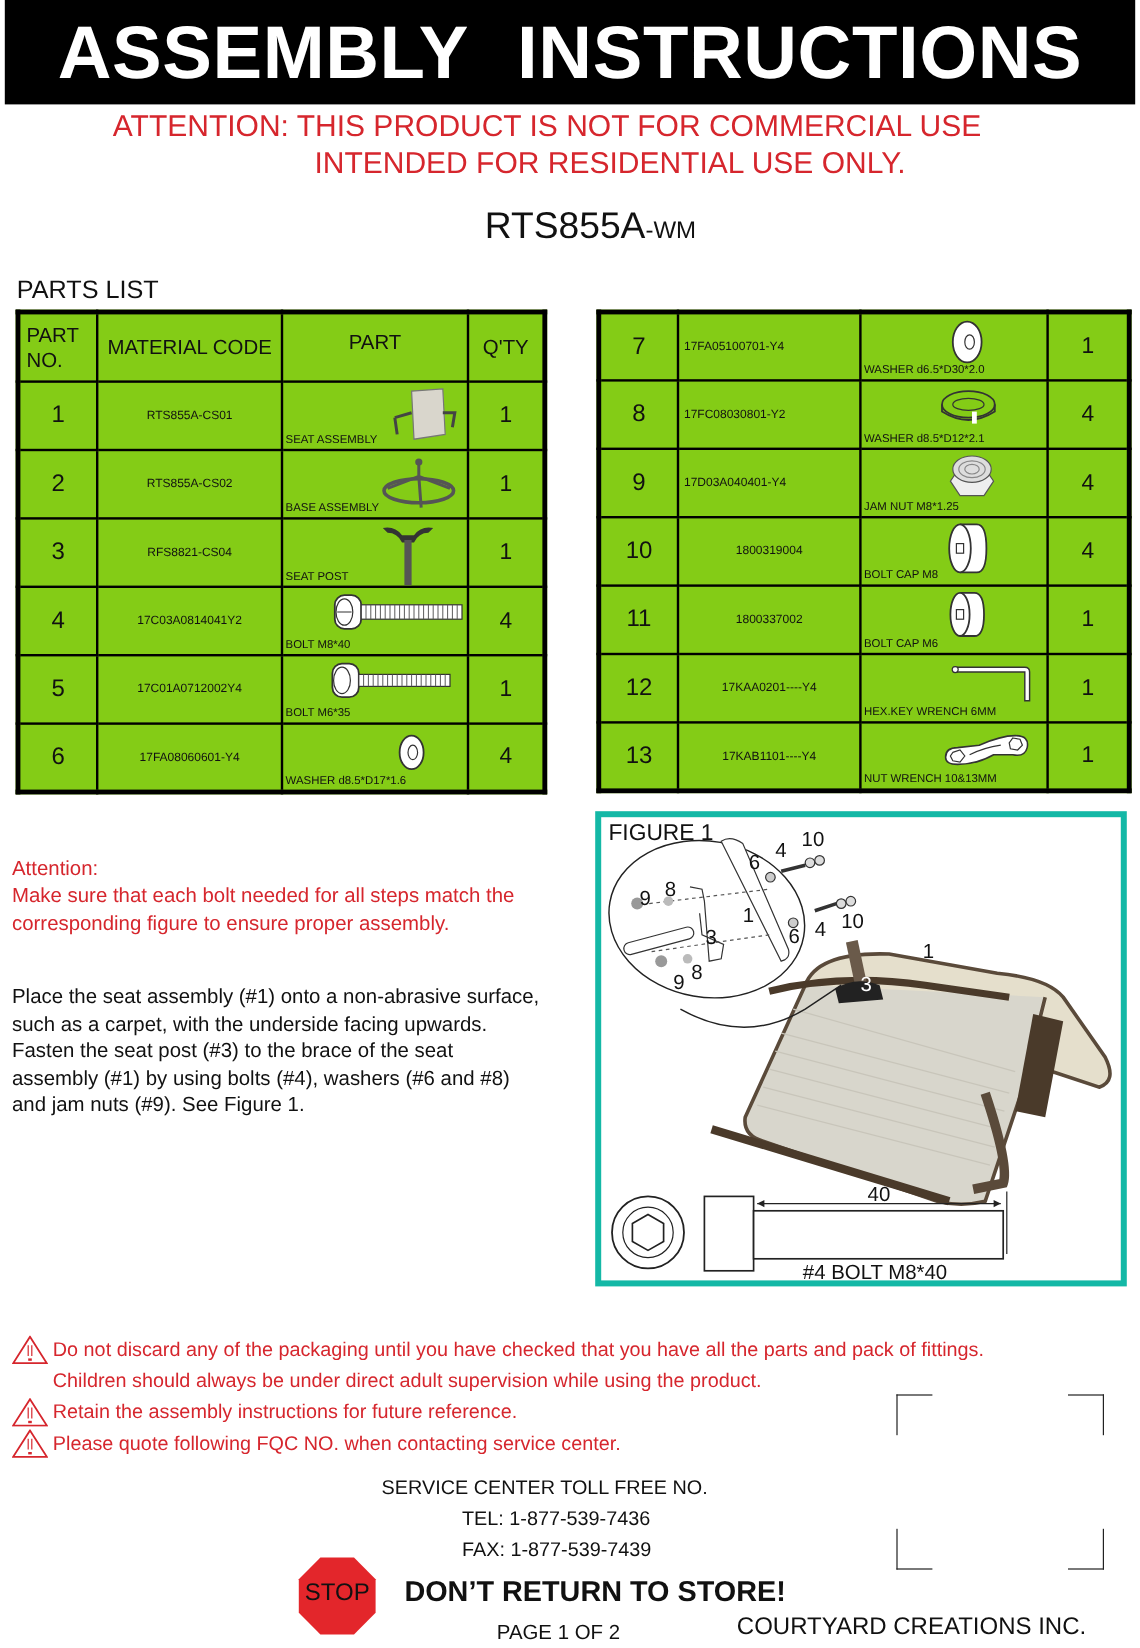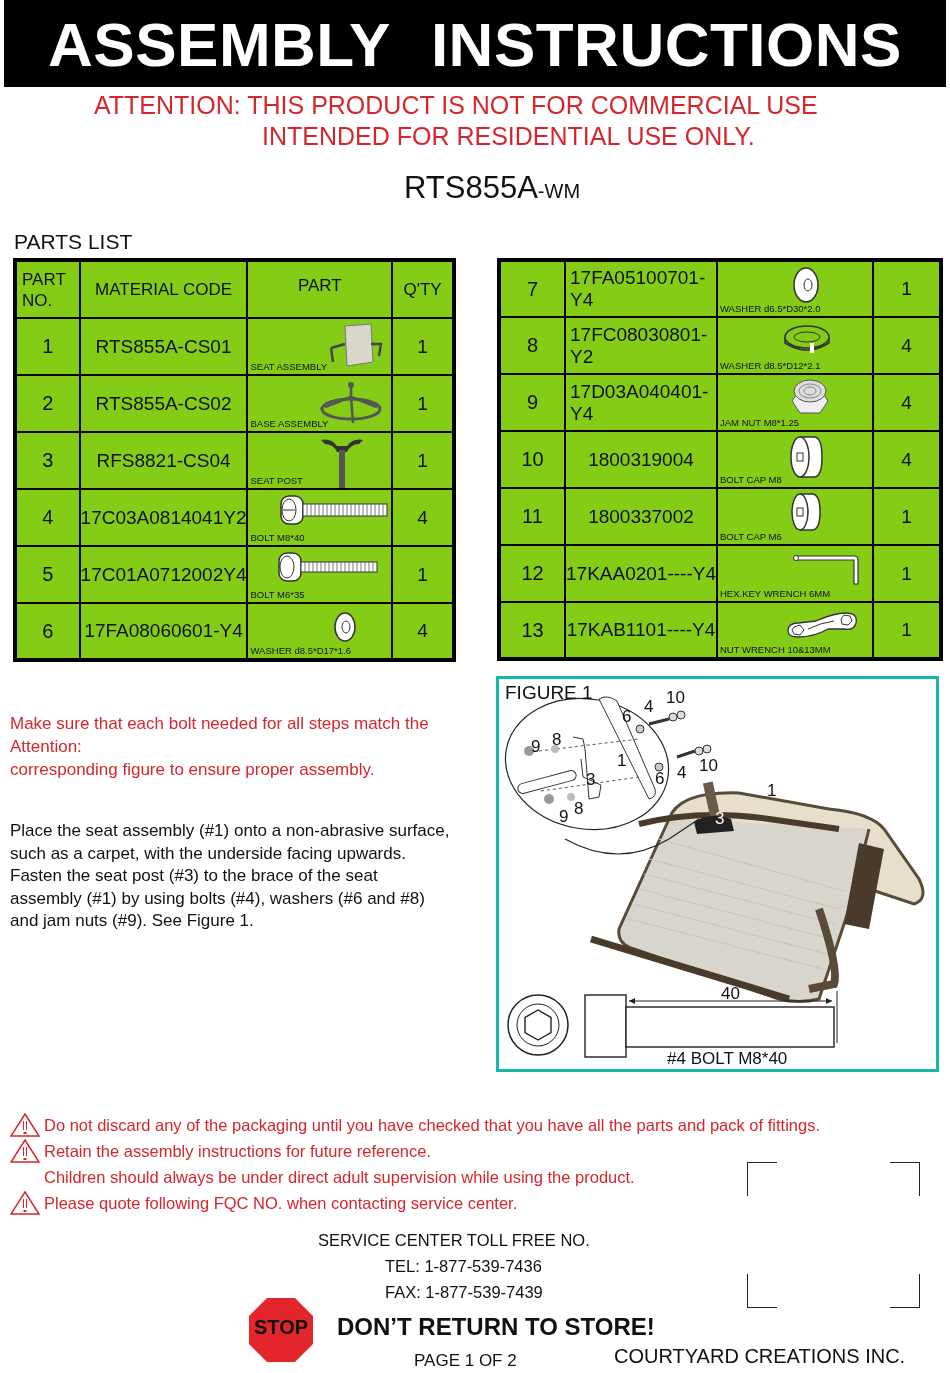--- a/index.html
+++ b/index.html
@@ -13,37 +13,37 @@
   .model small { font-size: 20px; }
   .parts-title { position: absolute; left: 14px; top: 230px; font-size: 21px; }
   table.parts { position: absolute; border-collapse: collapse; border: 4px solid #000; background: #84cc16; }
   table.parts td { border: 2px solid #000; position: relative; font-size: 17px; text-align: center; vertical-align: middle; }
   table.left { left: 13px; top: 258px; width: 443px; }
   table.right { left: 497px; top: 258px; width: 446px; }
   .hdr td { height: 58px; font-size: 18px; }
   .hdr .pn { text-align: left; padding-left: 5px; line-height: 21px; }
   .row td { height: 57px; }
   .row .no { font-size: 20px; }
-  .row .code { font-size: 19px; }
+  .row .code { font-size: 10px; }
   .row .qty { font-size: 19px; }
   .partcell { text-align: left !important; padding-left: 16px; }
   .partcell .cap { position: absolute; left: 2px; bottom: 2px; font-size: 9.5px; white-space: nowrap; }
   .partcell svg { position: absolute; right: 8px; top: 3px; }
   .attn-box { position: absolute; left: 10px; top: 712px; color: #d6262d; font-size: 17px; line-height: 23px; }
   .step { position: absolute; left: 10px; top: 820px; font-size: 17px; line-height: 22.5px; width: 485px; }
-  .figure { position: absolute; left: 496px; top: 676px; width: 443px; height: 396px; border: 3px solid #14b8a6; background: #fff; overflow: hidden; }
+  .figure { position: absolute; left: 496px; top: 676px; width: 443px; height: 396px; border: 5px solid #14b8a6; background: #fff; overflow: hidden; }
   .figure .ftitle { position: absolute; left: 6px; top: 3px; font-size: 19px; }
   .figure .lbl { position: absolute; font-size: 17px; }
   .warnings { position: absolute; left: 8px; top: 1097px; color: #d6262d; font-size: 16.5px; line-height: 26px; margin-top: 15px; }
   .warnings .w { position: relative; padding-left: 36px; white-space: nowrap; }
   .warnings .w svg { position: absolute; left: 2px; top: 1px; }
   .service { position: absolute; left: 0; width: 950px; font-size: 16.5px; }
   .bracket { position: absolute; border-color: #222; border-style: solid; width: 30px; height: 34px; }
   .stop { position: absolute; left: 248px; top: 1297px; width: 66px; height: 66px; }
-  .stop-label { position: absolute; left: 248px; top: 1316px; width: 66px; text-align: center; font-weight: bold; font-size: 20px; color: #111; }
+  .stop-label { position: absolute; left: 248px; top: 1316px; width: 66px; text-align: center; font-weight: normal; font-size: 20px; color: #111; }
   .dont { position: absolute; left: 337px; top: 1313px; font-size: 24px; font-weight: bold; white-space: nowrap; }
   .page { position: absolute; left: 414px; top: 1351px; font-size: 17px; }
   .company { position: absolute; left: 614px; top: 1345px; font-size: 20px; white-space: nowrap; }
 </style>
 </head>
 <body>
 
 <div class="banner">
   <span>ASSEMBLY</span><span class="gap"></span><span>INSTRUCTIONS</span>
 </div>
@@ -249,22 +249,22 @@
             <path d="M24 20 Q36 14 50 12" stroke="#333" fill="none"></path>
           </svg>
       <span class="cap">NUT WRENCH 10&amp;13MM</span>
     </td>
     <td class="qty">1</td>
   </tr>
 </tbody>
   </table>
 
 <div class="attn-box">
+  <div>Attention:</div>
   <div>Make sure that each bolt needed for all steps match the</div>
-  <div>Attention:</div>
   <div>corresponding figure to ensure proper assembly.</div>
 </div>
 
 <div class="step">
   <div>Place the seat assembly (#1) onto a non-abrasive surface,</div>
   <div>such as a carpet, with the underside facing upwards.</div>
   <div>Fasten the seat post (#3) to the brace of the seat</div>
   <div>assembly (#1) by using bolts (#4), washers (#6 and #8)</div>
   <div>and jam nuts (#9). See Figure 1.</div>
 </div>
@@ -340,30 +340,30 @@
   <div class="w">
     <svg width="30" height="24" viewBox="0 0 30 24">
         <polygon points="15,1 29,23 1,23" fill="none" stroke="#d6262d" stroke-width="1.5"></polygon>
         <line x1="13.5" y1="8" x2="13.5" y2="17" stroke="#d6262d"></line>
         <line x1="16.5" y1="8" x2="16.5" y2="17" stroke="#d6262d"></line>
         <rect x="13.5" y="19" width="3" height="2" fill="#d6262d"></rect>
       </svg>
     <span>Do not discard any of the packaging until you have checked that you have all the parts and pack of fittings.</span>
   </div>
   <div class="w">
+    <span>Children should always be under direct adult supervision while using the product.</span>
+  </div>
+  <div class="w">
     <svg width="30" height="24" viewBox="0 0 30 24">
         <polygon points="15,1 29,23 1,23" fill="none" stroke="#d6262d" stroke-width="1.5"></polygon>
         <line x1="13.5" y1="8" x2="13.5" y2="17" stroke="#d6262d"></line>
         <line x1="16.5" y1="8" x2="16.5" y2="17" stroke="#d6262d"></line>
         <rect x="13.5" y="19" width="3" height="2" fill="#d6262d"></rect>
       </svg>
     <span>Retain the assembly instructions for future reference.</span>
-  </div>
-  <div class="w">
-    <span>Children should always be under direct adult supervision while using the product.</span>
   </div>
   <div class="w">
     <svg width="30" height="24" viewBox="0 0 30 24">
         <polygon points="15,1 29,23 1,23" fill="none" stroke="#d6262d" stroke-width="1.5"></polygon>
         <line x1="13.5" y1="8" x2="13.5" y2="17" stroke="#d6262d"></line>
         <line x1="16.5" y1="8" x2="16.5" y2="17" stroke="#d6262d"></line>
         <rect x="13.5" y="19" width="3" height="2" fill="#d6262d"></rect>
       </svg>
     <span>Please quote following FQC NO. when contacting service center.</span>
   </div>

